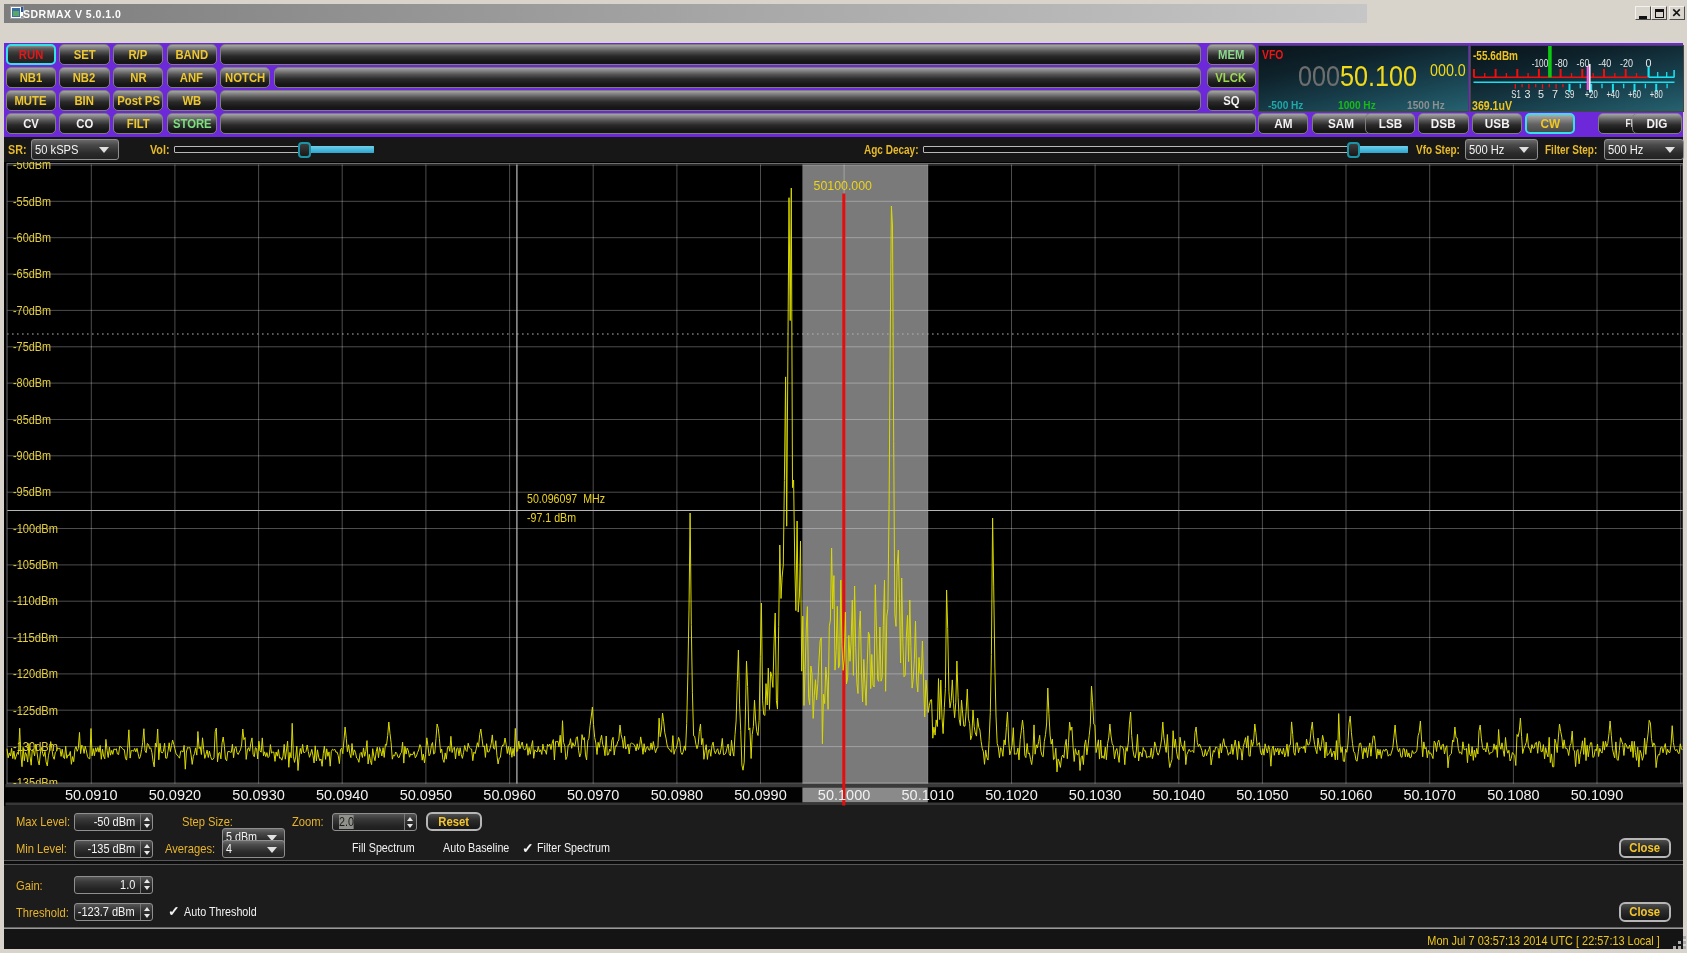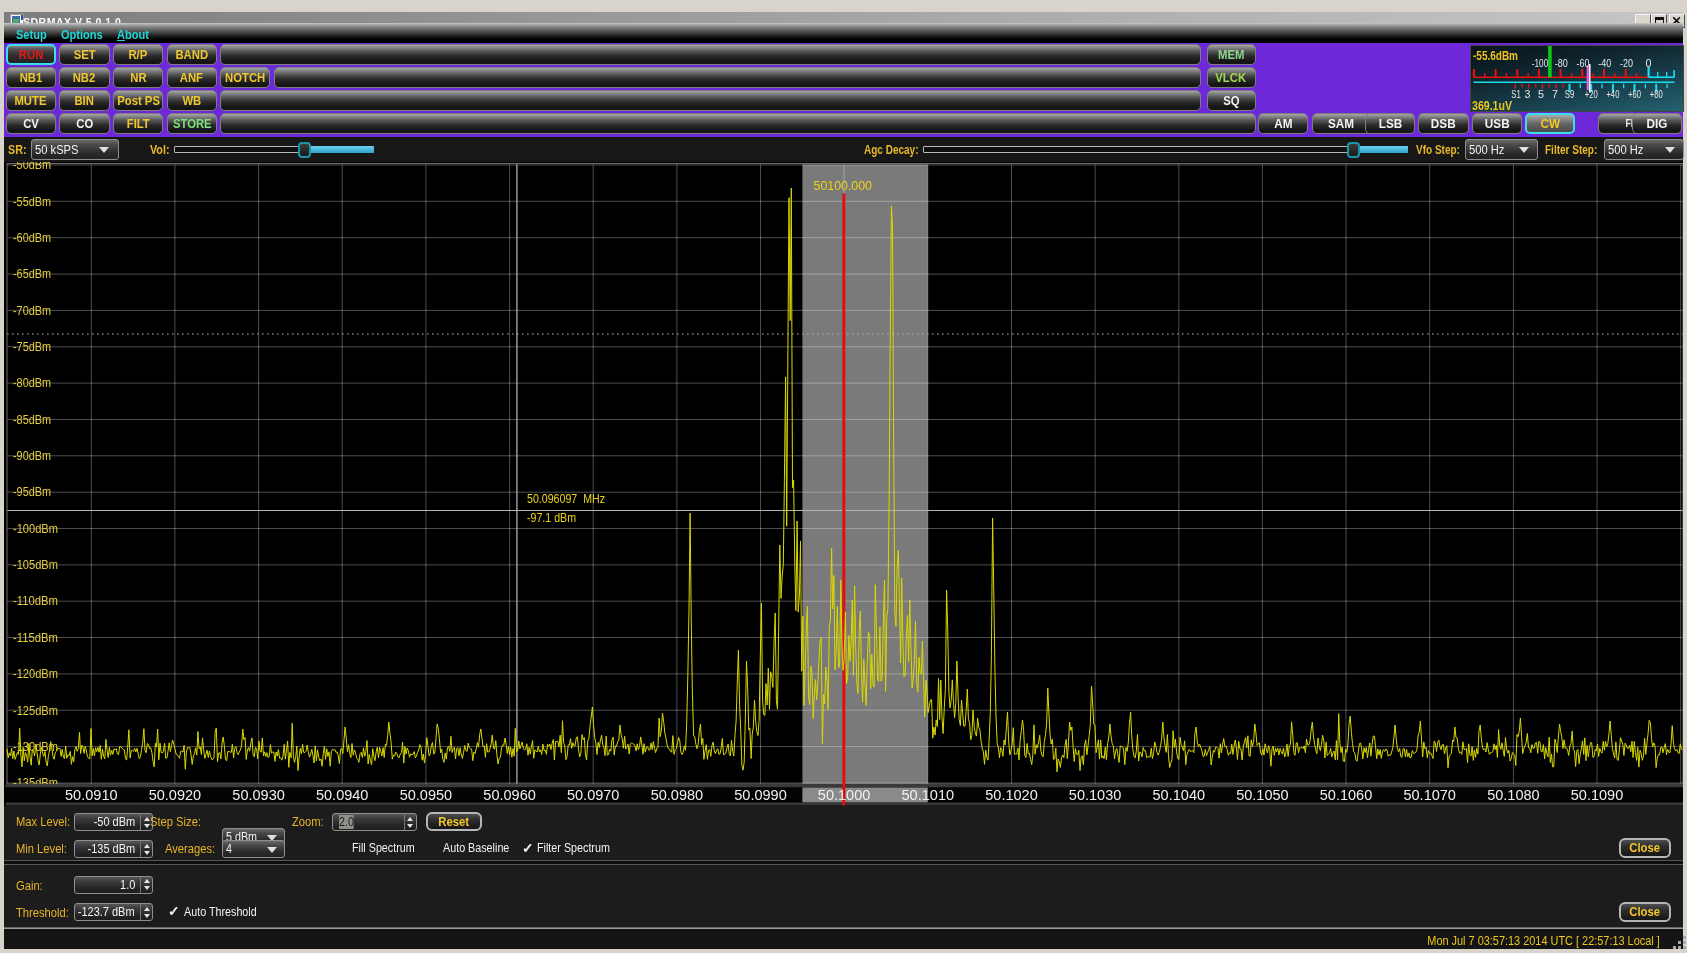--- a/index.html
+++ b/index.html
@@ -1,21 +1,21 @@
 <!DOCTYPE html>
 <html><head><meta charset="utf-8">
 <style>
 *{margin:0;padding:0;box-sizing:border-box;font-family:"Liberation Sans",sans-serif;}
 html,body{width:1687px;height:953px;overflow:hidden;background:#d8d4cb;}
 #win{position:absolute;left:0;top:0;width:1687px;height:953px;}
 .abs{position:absolute;}
 .cx{display:inline-block;transform:scaleX(0.87);transform-origin:50% 50%;}
 .cl{display:inline-block;transform:scaleX(0.86);transform-origin:0 50%;white-space:nowrap;}
 .cr{display:inline-block;transform:scaleX(0.88);transform-origin:100% 50%;white-space:nowrap;}
-#title{left:4px;top:12px;width:1679px;height:19px;background:linear-gradient(90deg,#7d7d7d,#a8a8a8 55%,#c6c6c6);}
+#title{left:4px;top:4px;width:1363px;height:19px;background:linear-gradient(90deg,#7d7d7d,#a8a8a8 55%,#c6c6c6);}
 #title .txt{left:19px;top:4px;font-size:10.5px;font-weight:bold;color:#fcfcfc;letter-spacing:.5px;}
 .wbtn{top:2px;width:16px;height:14px;background:#d9d5cc;border:1px solid #888;border-top-color:#f4f2ee;border-left-color:#f4f2ee;border-right-color:#4c4c4c;border-bottom-color:#4c4c4c;}
 #menu{left:4px;top:23px;width:1679px;height:20px;background:linear-gradient(180deg,#c8c8c8 0%,#888 18%,#333 55%,#000 80%);}
 .mi{top:3.5px;font-size:13px;font-weight:bold;color:#21d6d6;}
 #tb{left:4px;top:43px;width:1679px;height:93.5px;background:#6d28d9;}
 .btn,.bar{position:absolute;height:21.5px;border-radius:5px;border:1px solid #7e7e7e;
  background:linear-gradient(180deg,#a6a6a6 0%,#828282 15%,#555 34%,#2a2a2a 58%,#171717 85%,#141414 100%);
  font-size:13px;font-weight:bold;color:#eec82e;text-align:center;line-height:19.5px;white-space:nowrap;}
 .r1{top:.5px}.r2{top:23.6px}.r3{top:46.7px}.r4{top:69.8px}
 .panel{border:1px solid #454545;background:
@@ -56,25 +56,20 @@
       </div>
 <div class="abs txt">SDRMAX V 5.0.1.0</div>
 <div class="wbtn abs" style="left:1631px;">
         <div class="abs" style="left:3px;top:9px;width:8px;height:3px;background:#111;"></div>
       </div>
 <div class="wbtn abs" style="left:1647px;">
         <div class="abs" style="left:3px;top:2px;width:9px;height:9px;border:1.5px solid #111;border-top-width:3px;"></div>
       </div>
 <div class="wbtn abs" style="left:1664.5px;font-weight:bold;color:#111;font-size:12px;line-height:13px;text-align:center;">✕</div>
 </div>
-<div id="menu" class="abs">
-<div class="abs mi" style="left:12px;"><span class="cl" style="transform:scaleX(.85);">Setup</span></div>
-<div class="abs mi" style="left:57px;"><span class="cl" style="transform:scaleX(.85);">Options</span></div>
-<div class="abs mi" style="left:113px;"><span class="cl" style="transform:scaleX(.85);"><span style="text-decoration:underline">A</span>bout</span></div>
-</div>
 <div id="tb" class="abs">
 <div class="btn r1" style="left:1.5px;width:50.5px;color:#e41818;border:2px solid #35e0e8;line-height:18px;background:linear-gradient(180deg,#8a8a8a 0%,#5f5f5f 14%,#3f3f3f 35%,#2c2c2c 60%,#222 100%);"><span class="cx">RUN</span></div>
 <div class="btn r1" style="left:55.2px;width:50.5px;"><span class="cx">SET</span></div>
 <div class="btn r1" style="left:108.9px;width:50.5px;"><span class="cx">R/P</span></div>
 <div class="btn r1" style="left:162.6px;width:50.5px;"><span class="cx">BAND</span></div>
 <div class="bar r1" style="left:215.8px;width:981px;"></div>
 <div class="btn r2" style="left:1.5px;width:50.5px;"><span class="cx">NB1</span></div>
 <div class="btn r2" style="left:55.2px;width:50.5px;"><span class="cx">NB2</span></div>
 <div class="btn r2" style="left:108.9px;width:50.5px;"><span class="cx">NR</span></div>
 <div class="btn r2" style="left:162.6px;width:50.5px;"><span class="cx">ANF</span></div>
@@ -94,20 +89,28 @@
 <div class="btn r2" style="left:1202.5px;width:49.0px;color:#9cd850;"><span class="cx">VLCK</span></div>
 <div class="btn r3" style="left:1202.5px;width:49.0px;color:#f2f2f2;"><span class="cx">SQ</span></div>
 <div class="btn r4" style="left:1254.0px;width:50.3px;color:#f2f2f2;font-size:13.5px;"><span class="cx">AM</span></div>
 <div class="btn r4" style="left:1307.5px;width:59px;color:#f2f2f2;font-size:13.5px;"><span class="cx">SAM</span></div>
 <div class="btn r4" style="left:1360.9px;width:50.3px;color:#f2f2f2;font-size:13.5px;"><span class="cx">LSB</span></div>
 <div class="btn r4" style="left:1414.3px;width:50.3px;color:#f2f2f2;font-size:13.5px;"><span class="cx">DSB</span></div>
 <div class="btn r4" style="left:1467.8px;width:50.3px;color:#f2f2f2;font-size:13.5px;"><span class="cx">USB</span></div>
 <div class="btn r4" style="left:1521.2px;width:50.3px;color:#f0c820;border:2px solid #35e0e8;line-height:18px;background:linear-gradient(180deg,#ababab 0%,#8d8d8d 22%,#626262 55%,#4a4a4a 100%);font-size:13.5px;"><span class="cx">CW</span></div>
 <div class="btn r4" style="left:1594px;width:73px;color:#f2f2f2;font-size:10px;"><span class="cx">FMN</span></div>
 <div class="btn r4" style="left:1628.2px;width:50.3px;color:#f2f2f2;font-size:13.5px;"><span class="cx">DIG</span></div>
+</div>
+<div class="abs panel" style="left:1258px;top:44.5px;width:210.5px;height:67px;">
+<div class="abs" style="left:3px;top:1px;color:#ee1515;font-weight:bold;font-size:13px;"><span class="cl" style="transform:scaleX(.8);">VFO</span></div>
+<div class="abs" style="left:39px;top:13px;font-size:30px;white-space:nowrap;transform:scaleX(0.84);transform-origin:left top;"><span style="color:#6e6e6e;">000</span><span style="color:#f2da1a;">50.100</span></div>
+<div class="abs" style="left:171px;top:15px;font-size:17px;color:#f2da1a;transform:scaleX(0.84);transform-origin:left top;">000.0</div>
+<div class="abs" style="left:9px;top:53.5px;font-size:11px;font-weight:bold;color:#1fa9a9;"><span class="cl" style="transform:scaleX(.92);">-500 Hz</span></div>
+<div class="abs" style="left:79px;top:53.5px;font-size:11px;font-weight:bold;color:#17bb17;"><span class="cl" style="transform:scaleX(.92);">1000 Hz</span></div>
+<div class="abs" style="left:148px;top:53.5px;font-size:11px;font-weight:bold;color:#8f8f8f;"><span class="cl" style="transform:scaleX(.92);">1500 Hz</span></div>
 </div>
 <div class="abs panel" style="left:1469.5px;top:44.5px;width:214.5px;height:67px;">
       <svg width="213" height="65" style="position:absolute;left:0;top:0;">
         <line x1="2.5" y1="31.2" x2="177.5" y2="31.2" stroke="#f00f0f" stroke-width="1.6"></line>
         <line x1="177.5" y1="31.2" x2="203.5" y2="31.2" stroke="#19e0f0" stroke-width="1.6"></line>
         <line x1="2.9" y1="23.0" x2="2.9" y2="31.0" stroke="#f00f0f" stroke-width="2"></line>
         <line x1="13.7" y1="27.0" x2="13.7" y2="31.0" stroke="#f00f0f" stroke-width="1.3"></line>
         <line x1="24.6" y1="23.0" x2="24.6" y2="31.0" stroke="#f00f0f" stroke-width="2"></line>
         <line x1="35.4" y1="27.0" x2="35.4" y2="31.0" stroke="#f00f0f" stroke-width="1.3"></line>
         <line x1="46.3" y1="23.0" x2="46.3" y2="31.0" stroke="#f00f0f" stroke-width="2"></line>
@@ -278,21 +281,21 @@
       </svg>
     </div>
 <div id="ctrl" class="abs">
 <div class="clab" style="left:12px;top:8px;"><span class="cl">Max Level:</span></div>
 <div class="spin" style="left:69.5px;top:7px;width:79.5px;">
         <div style="position:absolute;right:17px;top:0;line-height:16px;"><span class="cr">-50 dBm</span></div>
         <div class="sd"></div>
         <div class="tri-u" style="right:2.5px;top:2.5px;"></div>
         <div class="tri-d" style="right:2.5px;bottom:2.5px;"></div>
       </div>
-<div class="clab" style="left:146px;top:8px;"><span class="cl">Step Size:</span></div>
+<div class="clab" style="left:178px;top:8px;"><span class="cl">Step Size:</span></div>
 <div class="drop" style="left:218px;top:22px;width:63px;height:18px;line-height:16px;font-size:12.5px;"><span class="cl">5 dBm</span><div class="darr" style="right:7px;top:6px;"></div></div>
 <div class="clab" style="left:288px;top:8px;"><span class="cl">Zoom:</span></div>
 <div class="spin" style="left:328px;top:7px;width:84.5px;">
         <div style="position:absolute;left:6px;top:0;line-height:16px;"><span class="cl"><span style="background:#90908a;color:#1a1a1a;">2.0</span></span></div>
         <div class="sd"></div>
         <div class="tri-u" style="right:2.5px;top:2.5px;"></div>
         <div class="tri-d" style="right:2.5px;bottom:2.5px;"></div>
       </div>
 <div class="pbtn" style="left:422px;top:6px;width:56px;height:19px;line-height:15.5px;"><span class="cx">Reset</span></div>
 <div class="clab" style="left:12px;top:35px;"><span class="cl">Min Level:</span></div>

